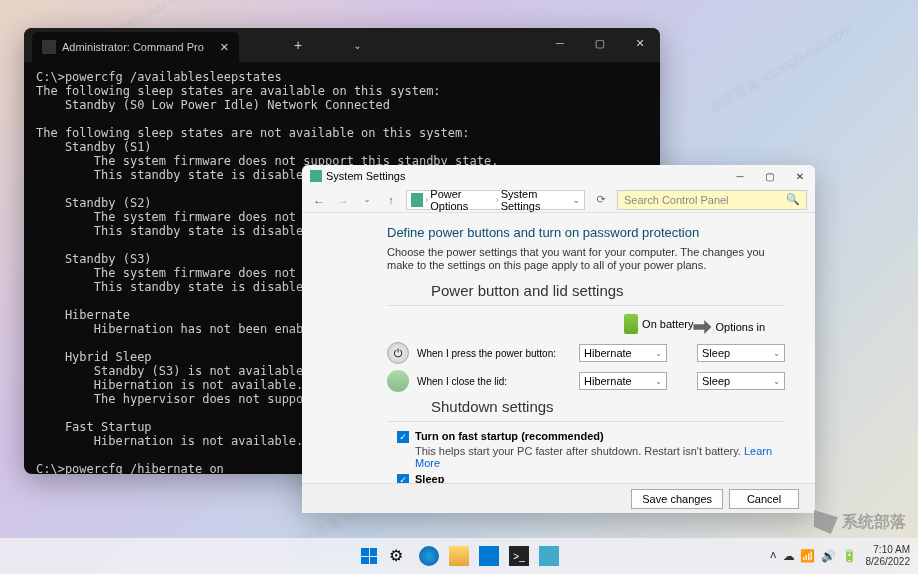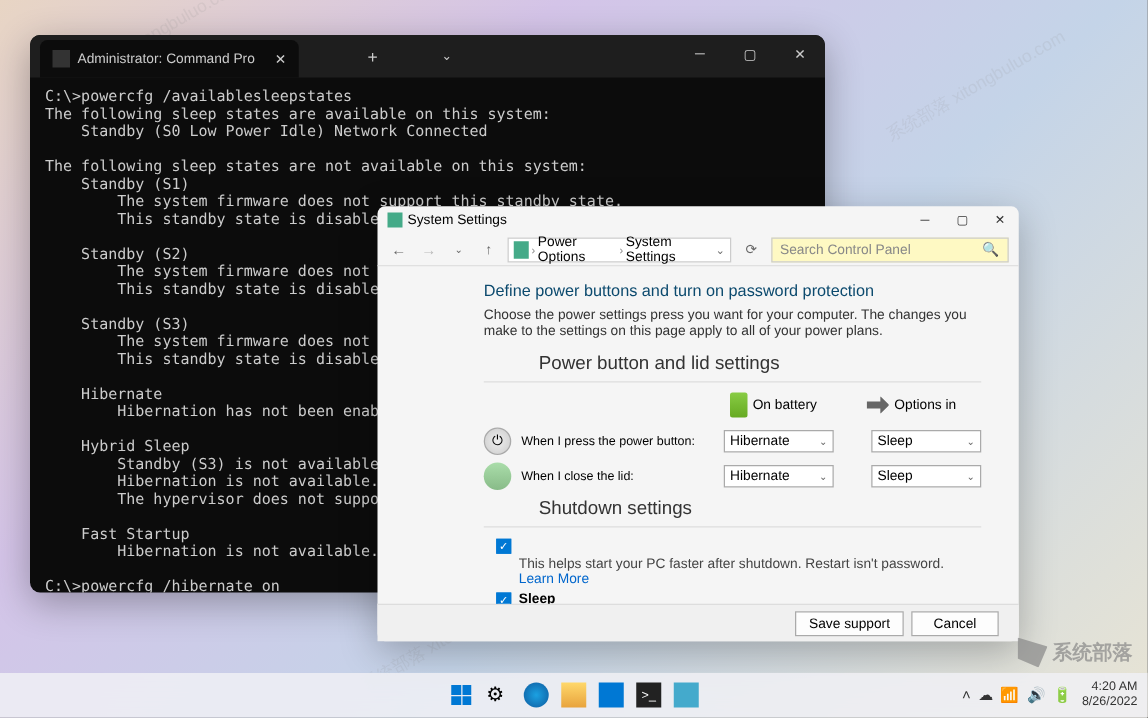--- a/index.html
+++ b/index.html
@@ -34,21 +34,21 @@
 .nav-refresh { width: 20px; display: flex; justify-content: center; cursor: pointer; color: #666; }
 .search-box { width: 190px; background: #fef9c3; border: 1px solid #ccc; height: 20px; display: flex; align-items: center; padding: 0 6px; font-size: 11px; color: #888; }
 .search-icon { margin-left: auto; color: #666; }
 
 .set-content { flex: 1; padding: 12px 30px 10px 85px; overflow: hidden; position: relative; }
 .set-heading { color: #0c4a6e; font-size: 13px; font-weight: normal; margin-bottom: 6px; }
 .set-desc { font-size: 11px; color: #333; line-height: 13px; margin-bottom: 10px; }
 .section-label { font-size: 15px; color: #333; margin-bottom: 6px; padding-left: 44px; }
 .section-divider { border-bottom: 1px solid #ddd; margin: 2px 0 8px 0; }
 
-.power-cols { display: flex; gap: 40px; justify-content: flex-end; padding-right: 20px; margin-bottom: 8px; }
+.power-cols { display: flex; justify-content: flex-end; padding-right: 20px; margin-bottom: 8px; align-items: flex-end; }
 .power-col { display: flex; align-items: center; gap: 4px; font-size: 11px; }
 .battery-icon { width: 14px; height: 20px; background: linear-gradient(#8c4, #6a2); border-radius: 2px; display: inline-block; }
 .plug-icon { width: 18px; height: 14px; background: #666; display: inline-block; clip-path: polygon(0 30%, 60% 30%, 60% 0, 100% 50%, 60% 100%, 60% 70%, 0 70%); }
 
 .power-row { display: flex; align-items: center; gap: 8px; margin-bottom: 6px; }
 .row-icon { width: 22px; height: 22px; border-radius: 50%; display: inline-flex; align-items: center; justify-content: center; flex-shrink: 0; }
 .power-btn-icon { background: radial-gradient(#eee, #ccc); border: 1px solid #aaa; }
 .lid-icon { background: linear-gradient(#ada, #8b8); }
 .row-label { flex: 1; font-size: 10px; }
 .dropdown { width: 88px; height: 18px; background: #fff; border: 1px solid #aaa; font-size: 11px; padding: 0 4px; display: flex; align-items: center; justify-content: space-between; cursor: pointer; }
@@ -164,21 +164,21 @@
     </div>
     <span class="nav-refresh">⟳</span>
     <div class="search-box">
       <span>Search Control Panel</span>
       <span class="search-icon">🔍</span>
     </div>
   </div>
 
   <div class="set-content">
     <div class="set-heading">Define power buttons and turn on password protection</div>
-    <div class="set-desc">Choose the power settings press you want for your computer. The changes you make to the settings on this page apply to all of your power plans.</div>
+    <div class="set-desc">Choose the power settings that you want for your computer. The changes you make to the settings on this page apply to all of your power plans.</div>
     <div class="section-label">Power button and lid settings</div>
     <div class="section-divider"></div>
 
     <div class="power-cols">
       <div class="power-col">
           <span class="battery-icon"></span>
           <span>On battery</span>
         </div>
       <div class="power-col">
           <span class="plug-icon"></span>
@@ -213,34 +213,35 @@
           <span class="dd-arrow">⌄</span>
         </div>
     </div>
 
     <div class="shutdown-section">
       <div class="section-label">Shutdown settings</div>
       <div class="section-divider"></div>
 
       <div class="checkbox-row">
         <span class="checkbox">✓</span>
-      </div>
-      <div class="check-sub"><span>This helps start your PC faster after shutdown. Restart isn't password. </span><a href="#">Learn More</a></div>
+        <span class="check-label"><b>Turn on fast startup (recommended)</b></span>
+      </div>
+      <div class="check-sub"><span>This helps start your PC faster after shutdown. Restart isn't battery. </span><a href="#">Learn More</a></div>
 
       <div class="checkbox-row">
         <span class="checkbox">✓</span>
         <span class="check-label"><b>Sleep</b></span>
       </div>
       <div class="check-sub">Show in Power menu.</div>
 
     </div>
   </div>
 
   <div class="set-footer">
-    <button class="btn">Save support</button>
+    <button class="btn">Save changes</button>
     <button class="btn">Cancel</button>
   </div>
 </div>
 
 <div class="watermark">
   <span class="watermark-logo"></span>
   <span>系统部落</span>
 </div>
 
 <div class="taskbar">
@@ -274,17 +275,17 @@
   </div>
   <div class="tray">
     <div class="tray-icons">
       <span>˄</span>
       <span>☁</span>
       <span>📶</span>
       <span>🔊</span>
       <span>🔋</span>
     </div>
     <div class="clock">
-      <div>4:20 AM</div>
+      <div>7:10 AM</div>
       <div>8/26/2022</div>
     </div>
   </div>
 </div>
 
 </body></html>

